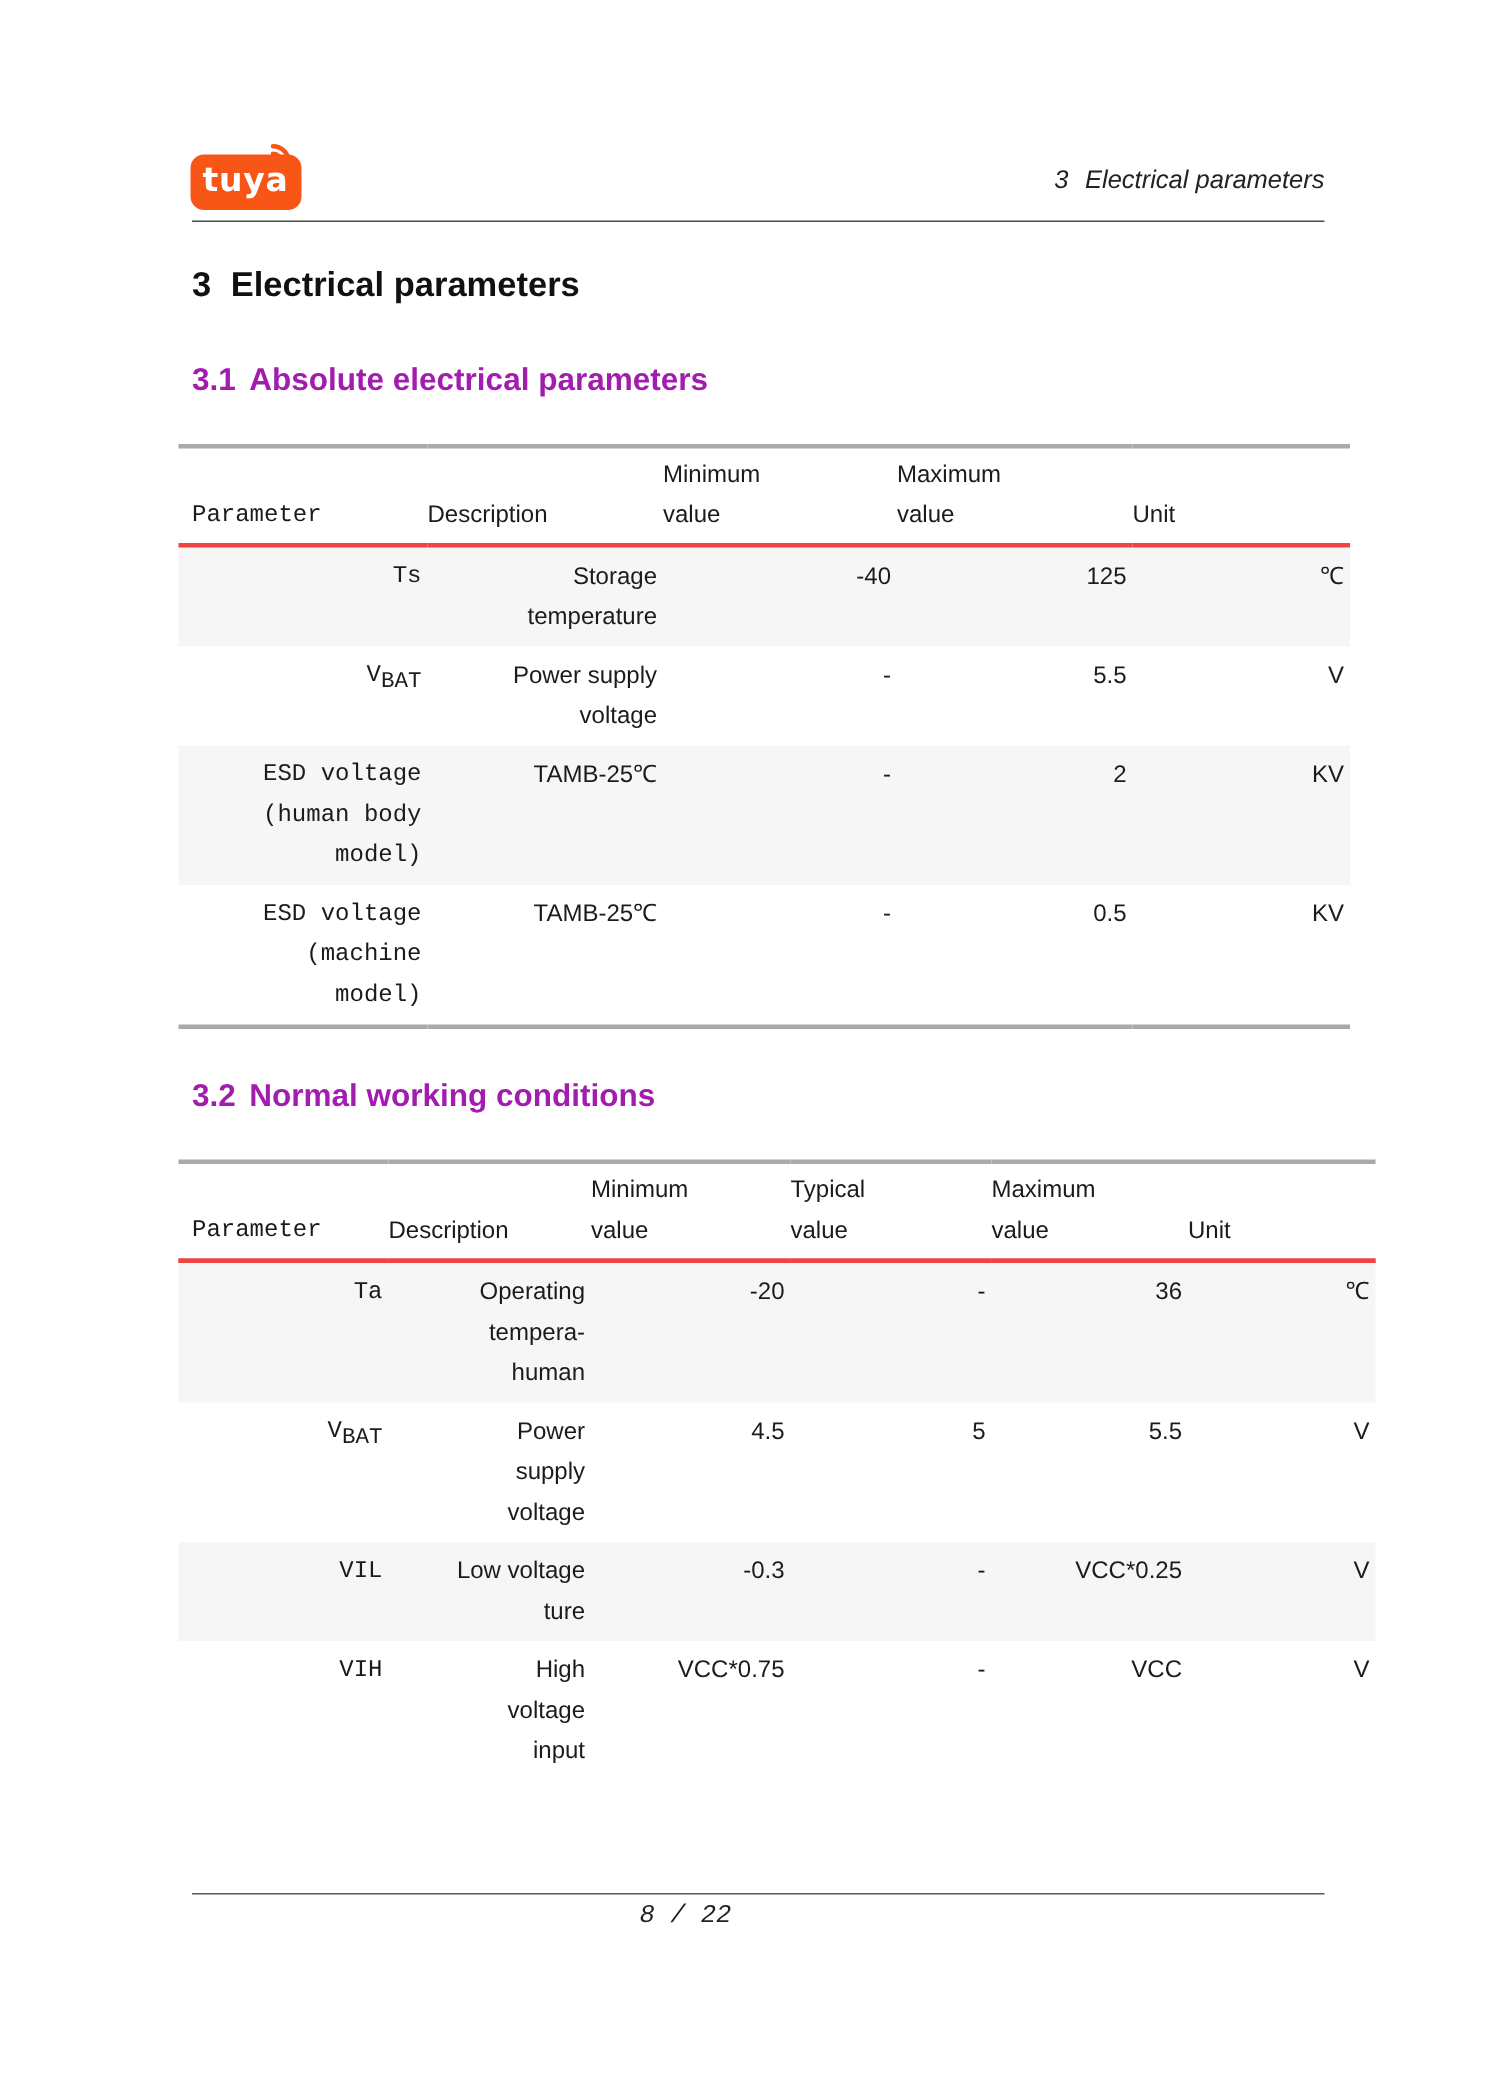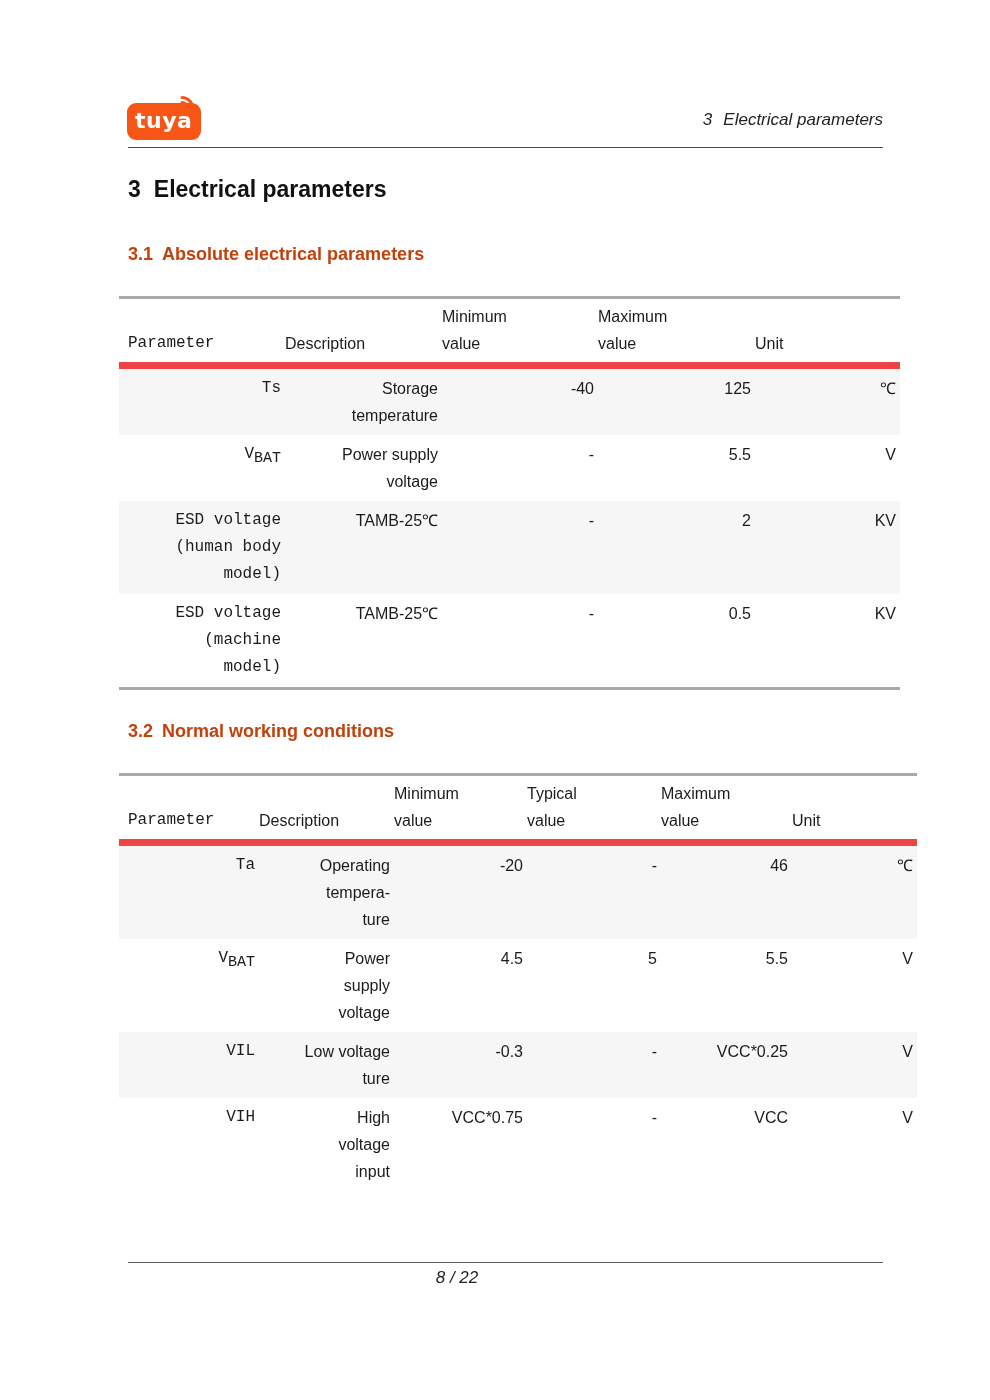--- a/index.html
+++ b/index.html
@@ -52,22 +52,22 @@
 
   
   .h1 {
     left:118px; top:175px;
     font-size:23px; font-weight:bold;
     color:#111; line-height:28px;
   }
   .h1 .sec-num { margin-right:13px; }
   .h2 {
     left:118px;
-    font-size:18px; font-weight:bold;
-    color:#c2410c; line-height:22px;
+    font-size:21px; font-weight:bold;
+    color:#a21caf; line-height:22px;
   }
   .h2 .sec-num { margin-right:9px; }
   .h2-1 { top:243px; }
   .h2-2 { top:720px; }
 
   
   .tbl-wrap1 { left:109px; top:296px; width:781px; }
   .tbl-wrap2 { left:109px; top:773px; width:798px; }
   table {
     border-collapse:collapse;
@@ -75,21 +75,21 @@
     width:100%;
     border-top:3px solid #A9A9A9;
   }
   table.closed { border-bottom:3px solid #A9A9A9; }
   th {
     font-weight:normal;
     text-align:left;
     vertical-align:bottom;
     padding:4px 4px 5px 0;
     white-space:pre-line;
-    border-bottom:7px solid #ef4444;
+    border-bottom:3px solid #ef4444;
   }
   td {
     vertical-align:top;
     text-align:right;
     padding:6px 4px 6px 0;
     white-space:pre-line;
   }
   th:first-child, td:first-child { padding-left:9px;font-family:Liberation Mono, monospace; }
   tr.shade { background:#F6F6F6; }
   sub { font-size:15px; line-height:0; }
@@ -99,20 +99,21 @@
     top:1262px; left:118px;
     width:755px; height:1px;
     background:#5a5a5a;
   }
   .footer-text {
     top:1264px; left:0; width:894px;
     text-align:center;
     font-style:italic;
     font-size:17px;
     color:#222;
+    font-family:Liberation Mono, monospace;
   }
 </style>
 </head>
 <body>
 
 <div class="page">
 
   <div class="abs logo">
     <span class="logo-text">tuya</span>
     <svg class="logo-signal" viewBox="0 0 28 20">
@@ -217,24 +218,24 @@
           <th>Maximum
 value</th>
           <th>Unit</th>
         </tr>
       </thead>
       <tbody>
         <tr class="shade" style="height:87px;">
           <td>Ta</td>
           <td>Operating
 tempera-
-ture</td>
+human</td>
           <td>-20</td>
           <td>-</td>
-          <td>46</td>
+          <td>36</td>
           <td>℃</td>
         </tr>
         <tr style="height:92px;">
           <td><span>V</span><sub>BAT</sub></td>
           <td>Power
 supply
 voltage</td>
           <td>4.5</td>
           <td>5</td>
           <td>5.5</td>

